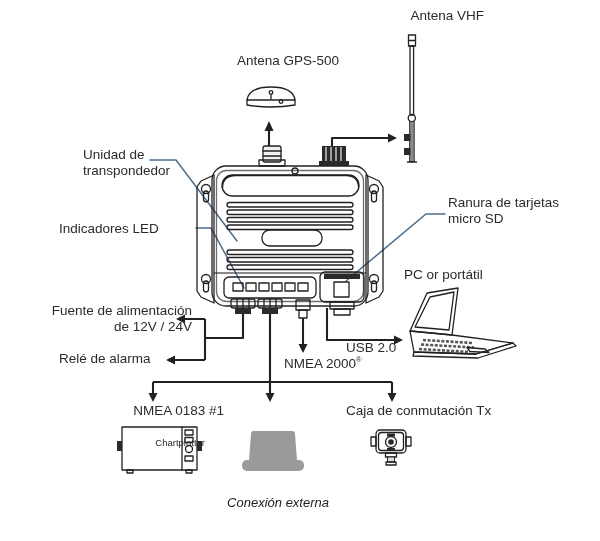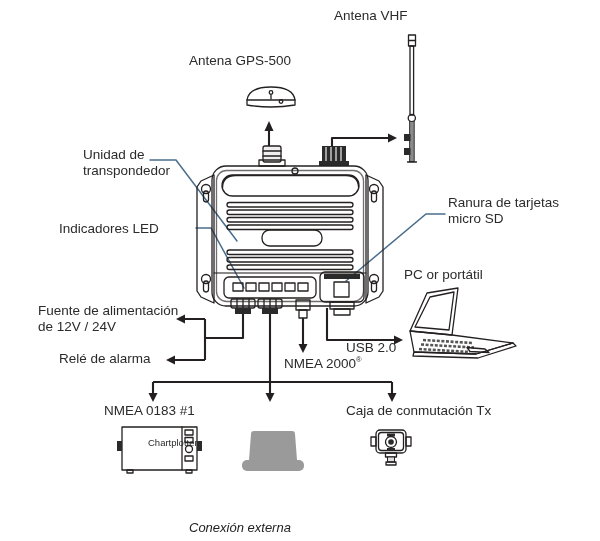--- a/index.html
+++ b/index.html
@@ -5,21 +5,21 @@
   html,body{margin:0;padding:0;background:#fff;}
   #stage{
     position:relative;width:600px;height:541px;background:#ffffff;overflow:hidden;
     font-family:"Liberation Sans","DejaVu Sans",sans-serif;color:#2b2b2b;
   }
   .lbl{
     position:absolute;font-size:13.5px;line-height:1.22;color:#2b2b2b;
     white-space:nowrap;
   }
   .wrap{white-space:normal;}
-  .center{text-align:left;}
+  .center{text-align:right;}
   .small{font-size:9.5px;margin-left:24px;}
   .italic{font-style:italic;font-size:13px;color:#222;}
   sup.mark{font-size:7.5px;vertical-align:super;}
   svg{position:absolute;left:0;top:0;}
   .art{stroke:#242021;fill:none;stroke-width:1.3;stroke-linejoin:round;stroke-linecap:round;}
   .conn{stroke:#242021;fill:none;stroke-width:2.1;stroke-linejoin:round;stroke-linecap:butt;}
   .head{fill:#242021;stroke:none;}
   .leader{stroke:#4a6d8c;fill:none;stroke-width:1.5;stroke-linecap:round;}
   .grayfill{fill:#9a9a9a;stroke:none;}
   .darkfill{fill:#2a2a2a;stroke:none;}
@@ -205,15 +205,15 @@
 
   <div class="lbl" style="left:284px;top:355px;"><span>NMEA 2000</span><sup class="mark">®</sup></div>
 
   <div class="lbl center" style="left:104px;top:403px;width:120px;">NMEA 0183 #1</div>
 
 
   <div class="lbl" style="left:346px;top:403px;">Caja de conmutación Tx</div>
 
   <div class="lbl small center" style="left:124px;top:437px;width:57px;">Chartplotter</div>
 
-  <div class="lbl italic center" style="left:189px;top:520px;width:140px;">Conexión externa</div>
+  <div class="lbl italic center" style="left:189px;top:495px;width:140px;">Conexión externa</div>
 
 </div>
 
 </body></html>

